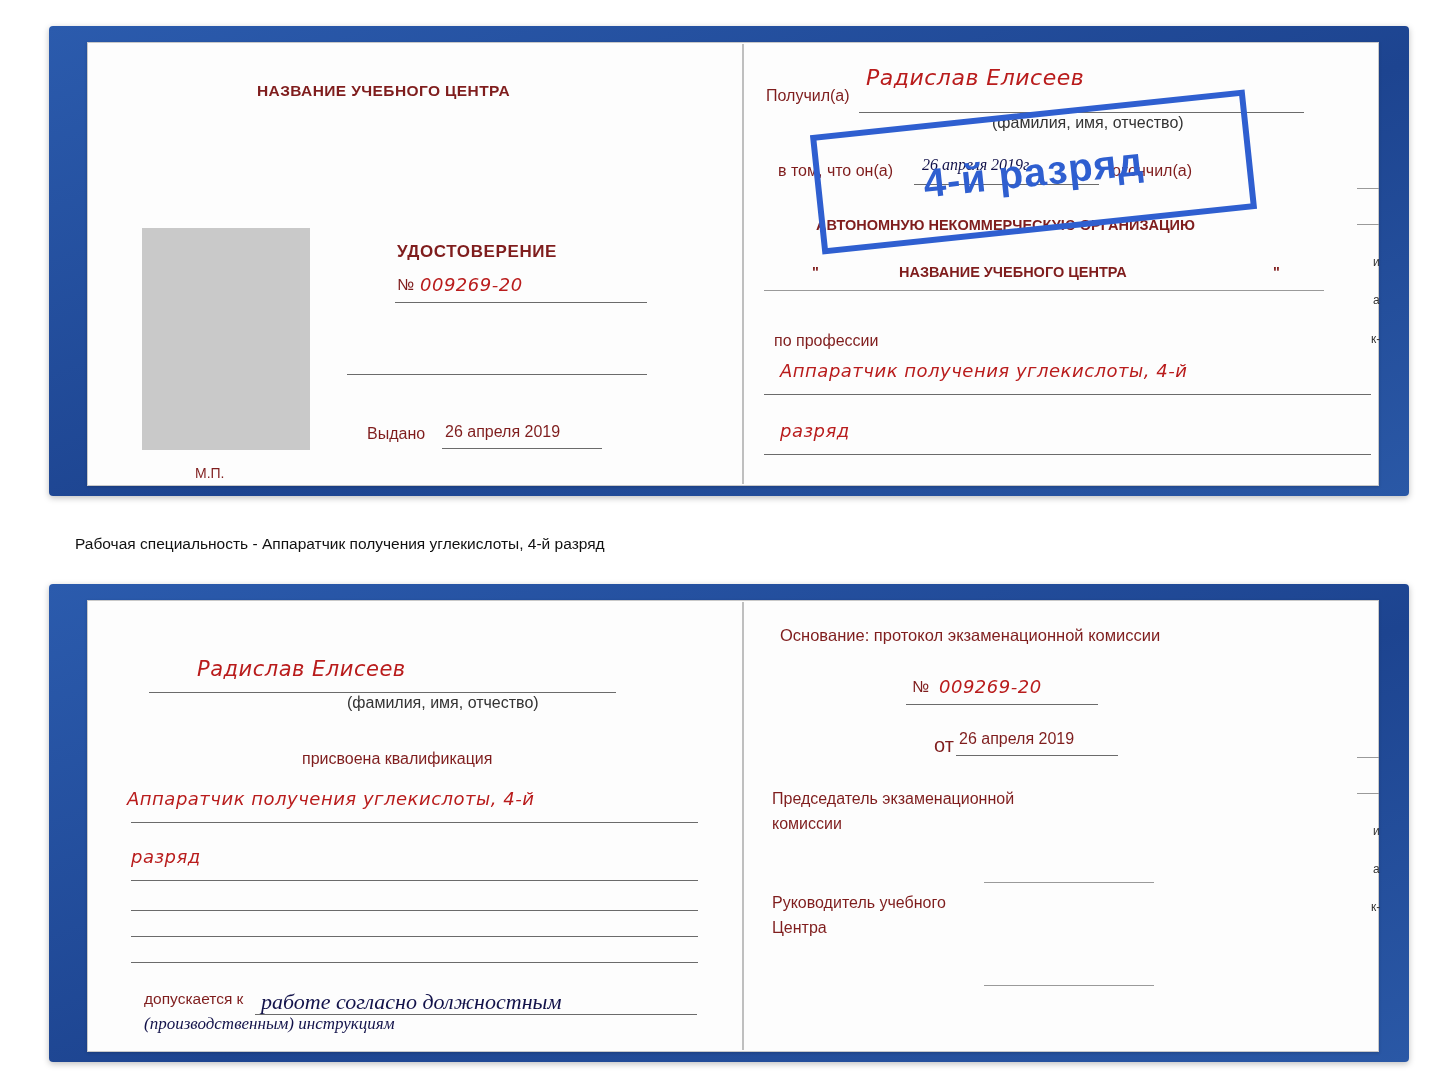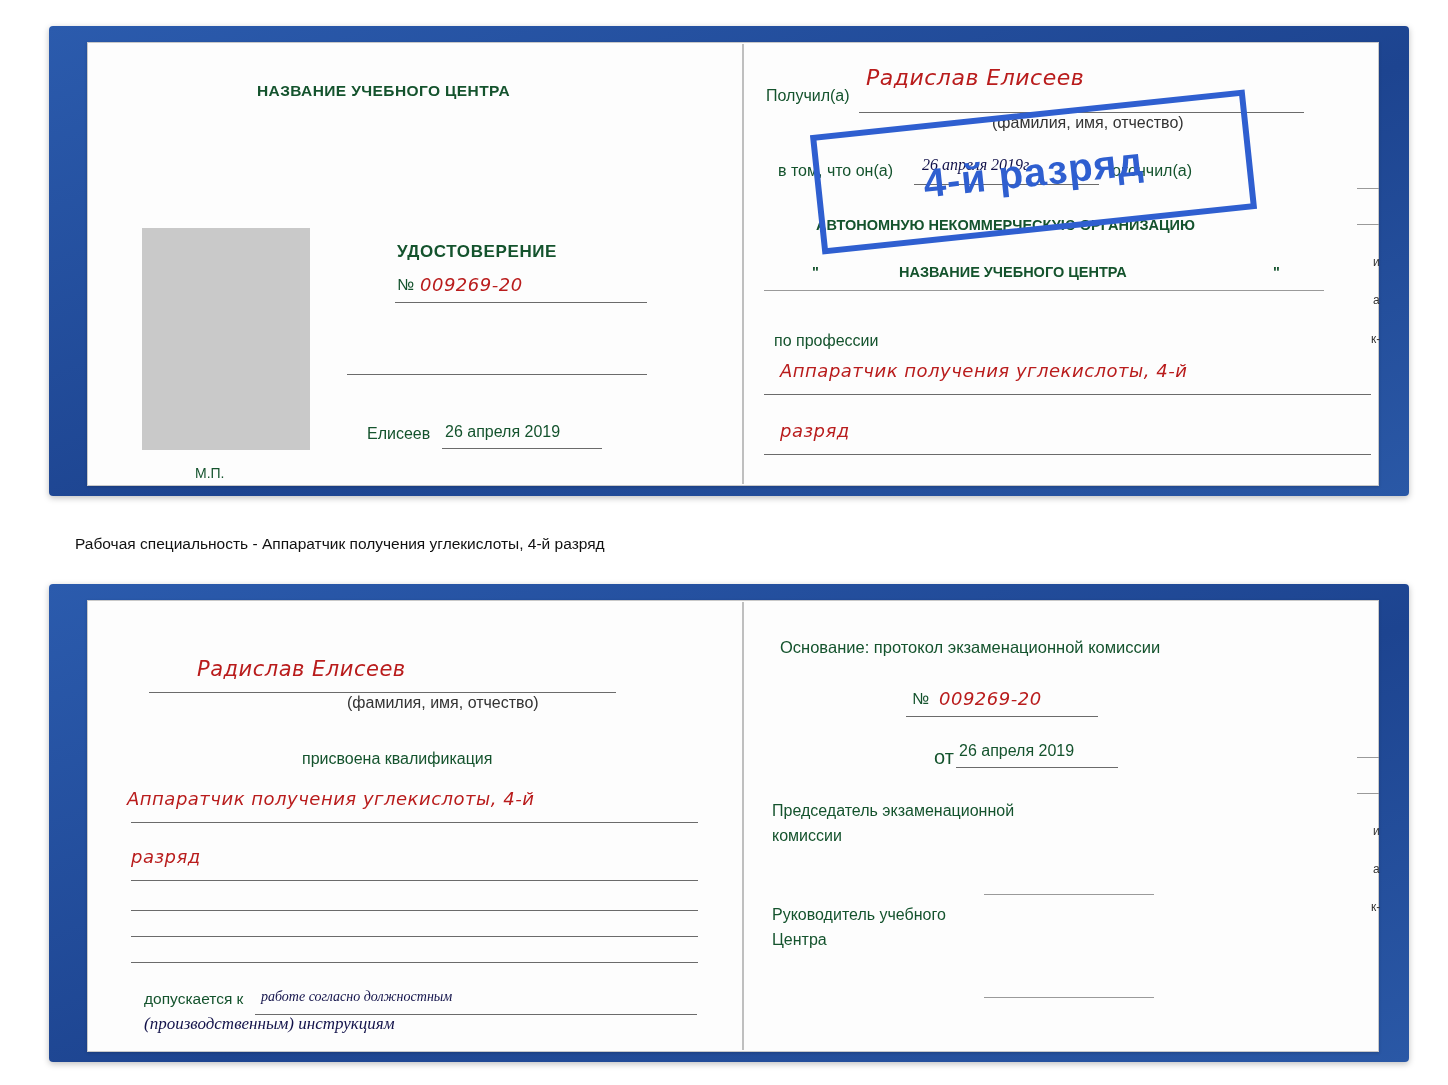--- a/index.html
+++ b/index.html
@@ -45,21 +45,21 @@
   .page {
     position: absolute;
     box-sizing: border-box;
   }
 
   .t {
     position: absolute;
     white-space: nowrap;
   }
   .print {
-    color: #14532d;
+    color: #7f1d1d;
     font-family: "Liberation Sans", sans-serif;
   }
   .bold { font-weight: bold; }
   .hand {
     color: #b91c1c;
     font-family: "DejaVu Sans", sans-serif;
     font-style: italic;
     letter-spacing: .5px;
   }
   .hand-dark {
@@ -137,21 +137,21 @@
     <div class="photo" style="left:55px; top:186px; width:168px; height:222px;"></div>
 
     <div class="t print bold" style="left:310px; top:200px; font-size:17px; letter-spacing:.6px;">УДОСТОВЕРЕНИЕ</div>
 
     <div class="t print" style="left:310px; top:234px; font-size:16px;">№</div>
     <div class="t hand" style="left:333px; top:232px; font-size:18px;">009269-20</div>
     <div class="line" style="left:308px; top:260px; width:252px;"></div>
 
     <div class="line" style="left:260px; top:332px; width:300px;"></div>
 
-    <div class="t print" style="left:280px; top:383px; font-size:16px;">Елисеев</div>
+    <div class="t print" style="left:280px; top:383px; font-size:16px;">Выдано</div>
     <div class="t print" style="left:358px; top:381px; font-size:16px;">26 апреля 2019</div>
     <div class="line" style="left:355px; top:406px; width:160px;"></div>
 
     <div class="t print" style="left:108px; top:423px; font-size:14px;">М.П.</div>
   </div>
 
   <div class="page" style="left:709px; top:30px; width:635px; height:444px;">
 
     <div class="t print" style="left:22px; top:45px; font-size:16px;">Получил(а)</div>
     <div class="t hand" style="left:122px; top:23px; font-size:22px;">Радислав Елисеев</div>
@@ -216,26 +216,26 @@
     <div class="line" style="left:44px; top:222px; width:567px;"></div>
 
     <div class="t hand" style="left:44px; top:246px; font-size:18px;">разряд</div>
     <div class="line" style="left:44px; top:280px; width:567px;"></div>
 
     <div class="line" style="left:44px; top:310px; width:567px;"></div>
     <div class="line" style="left:44px; top:336px; width:567px;"></div>
     <div class="line" style="left:44px; top:362px; width:567px;"></div>
 
     <div class="t print" style="left:57px; top:390px; font-size:15.5px;">допускается к</div>
-    <div class="t hand-dark" style="left:174px; top:389px; font-size:14px;">работе согласно должностным</div>
+    <div class="t hand-dark" style="left:174px; top:389px; font-size:22px;">работе согласно должностным</div>
     <div class="line" style="left:168px; top:414px; width:442px;"></div>
     <div class="t hand-dark" style="left:57px; top:414px; font-size:17px;">(производственным) инструкциям</div>
   </div>
 
-  <div class="page" style="left:709px; top:40px; width:635px; height:360px;">
+  <div class="page" style="left:709px; top:28px; width:635px; height:360px;">
 
     <div class="t print" style="left:36px; top:26px; font-size:16.5px;">Основание: протокол экзаменационной комиссии</div>
 
     <div class="t print" style="left:168px; top:78px; font-size:16px;">№</div>
     <div class="t hand" style="left:195px; top:76px; font-size:18px;">009269-20</div>
     <div class="line" style="left:162px; top:104px; width:192px;"></div>
 
     <div class="t print" style="left:190px; top:134px; font-size:20px;">от</div>
     <div class="t print" style="left:215px; top:130px; font-size:16px;">26 апреля 2019</div>
     <div class="line" style="left:212px; top:155px; width:162px;"></div>

